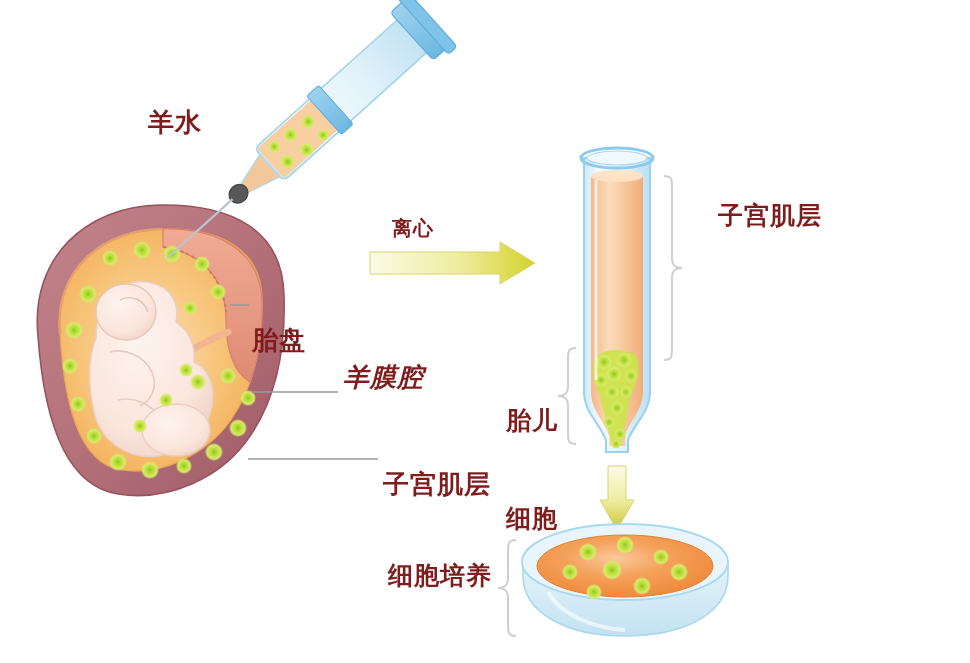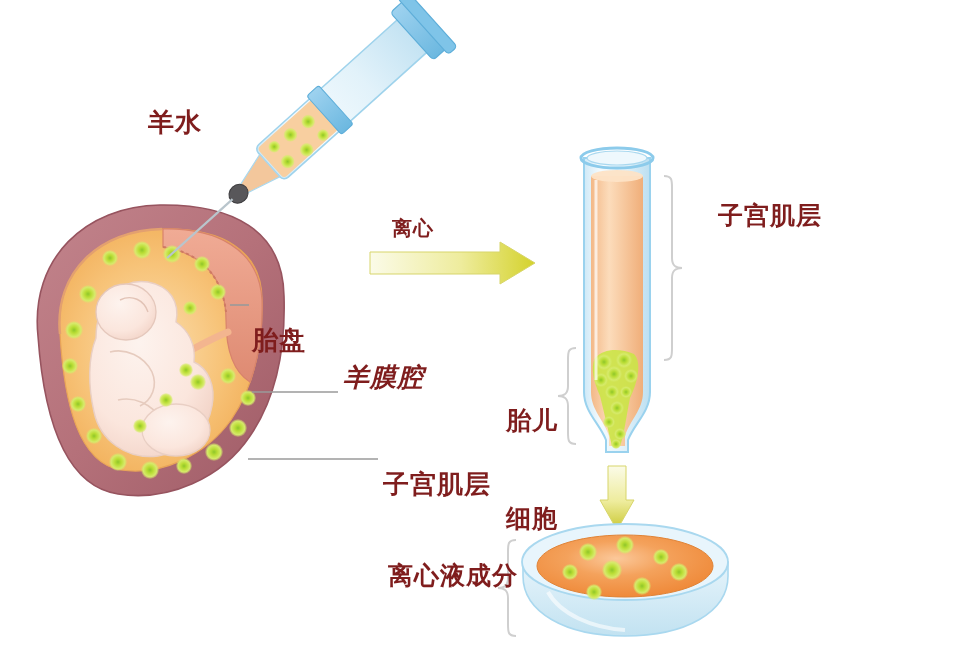--- a/index.html
+++ b/index.html
@@ -318,16 +318,16 @@
   <div class="lbl lbl-centrifuge">离心</div>
 
   <div class="lbl lbl-supernatant">子宫肌层</div>
 
 
   <div class="lbl lbl-fetal-cells">
     <div>胎儿</div>
     <div>细胞</div>
   </div>
 
-  <div class="lbl lbl-cell-culture">离心液成分</div>
+  <div class="lbl lbl-cell-culture">细胞培养</div>
 
 
 </div>
 
 </body></html>

